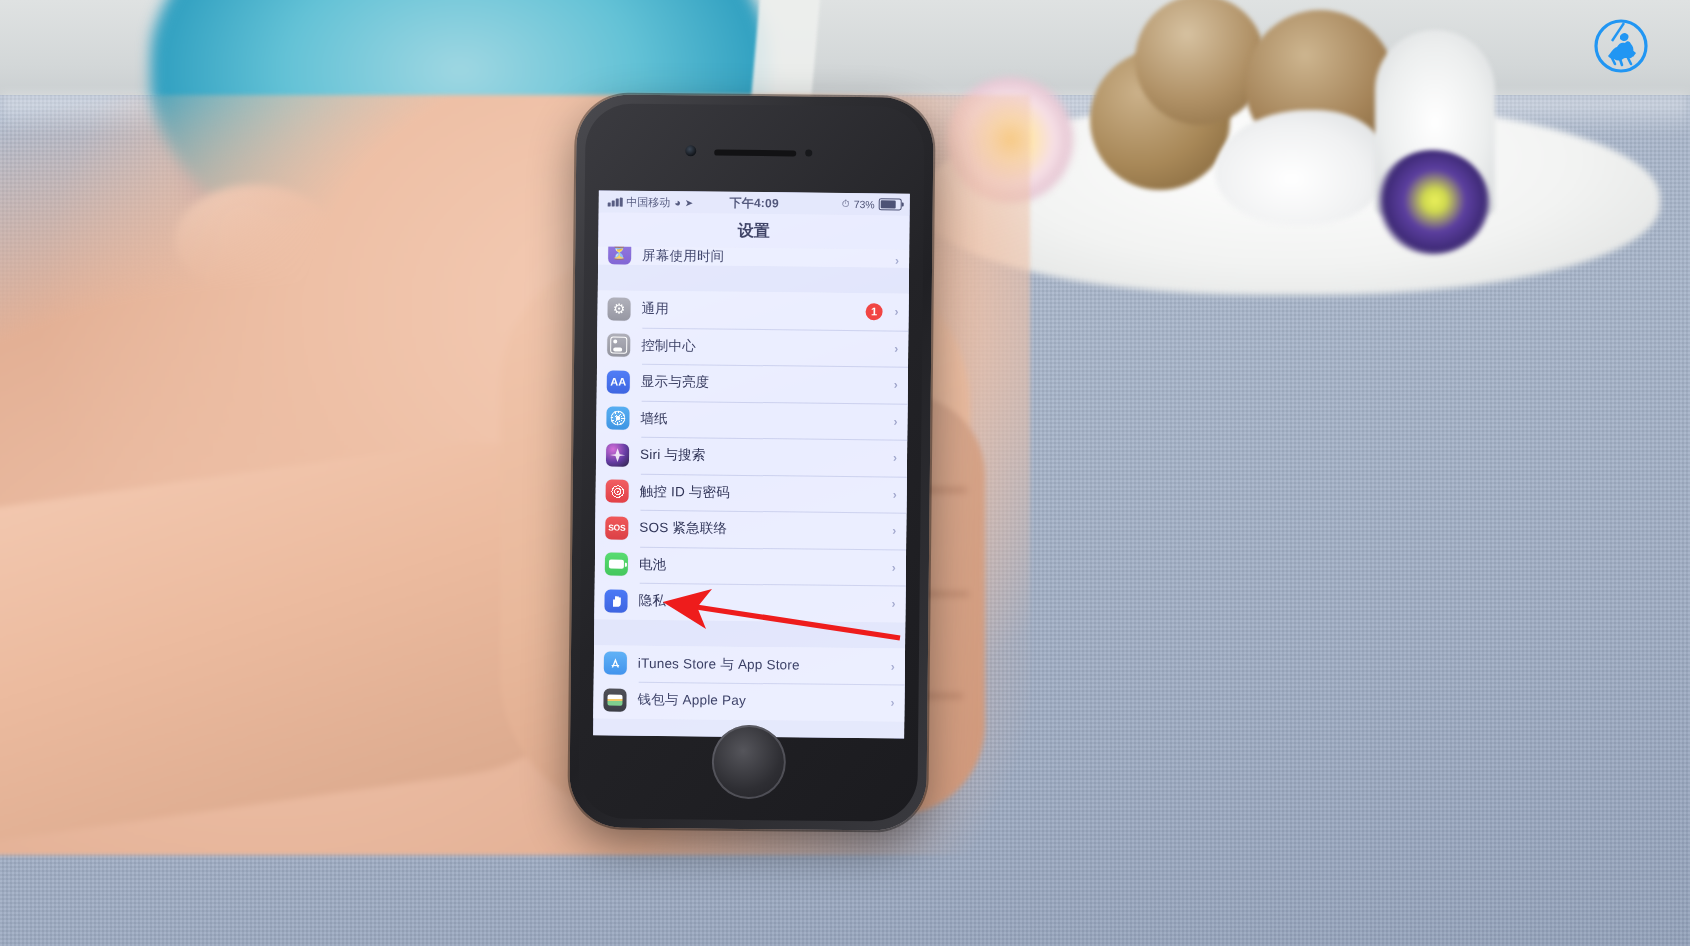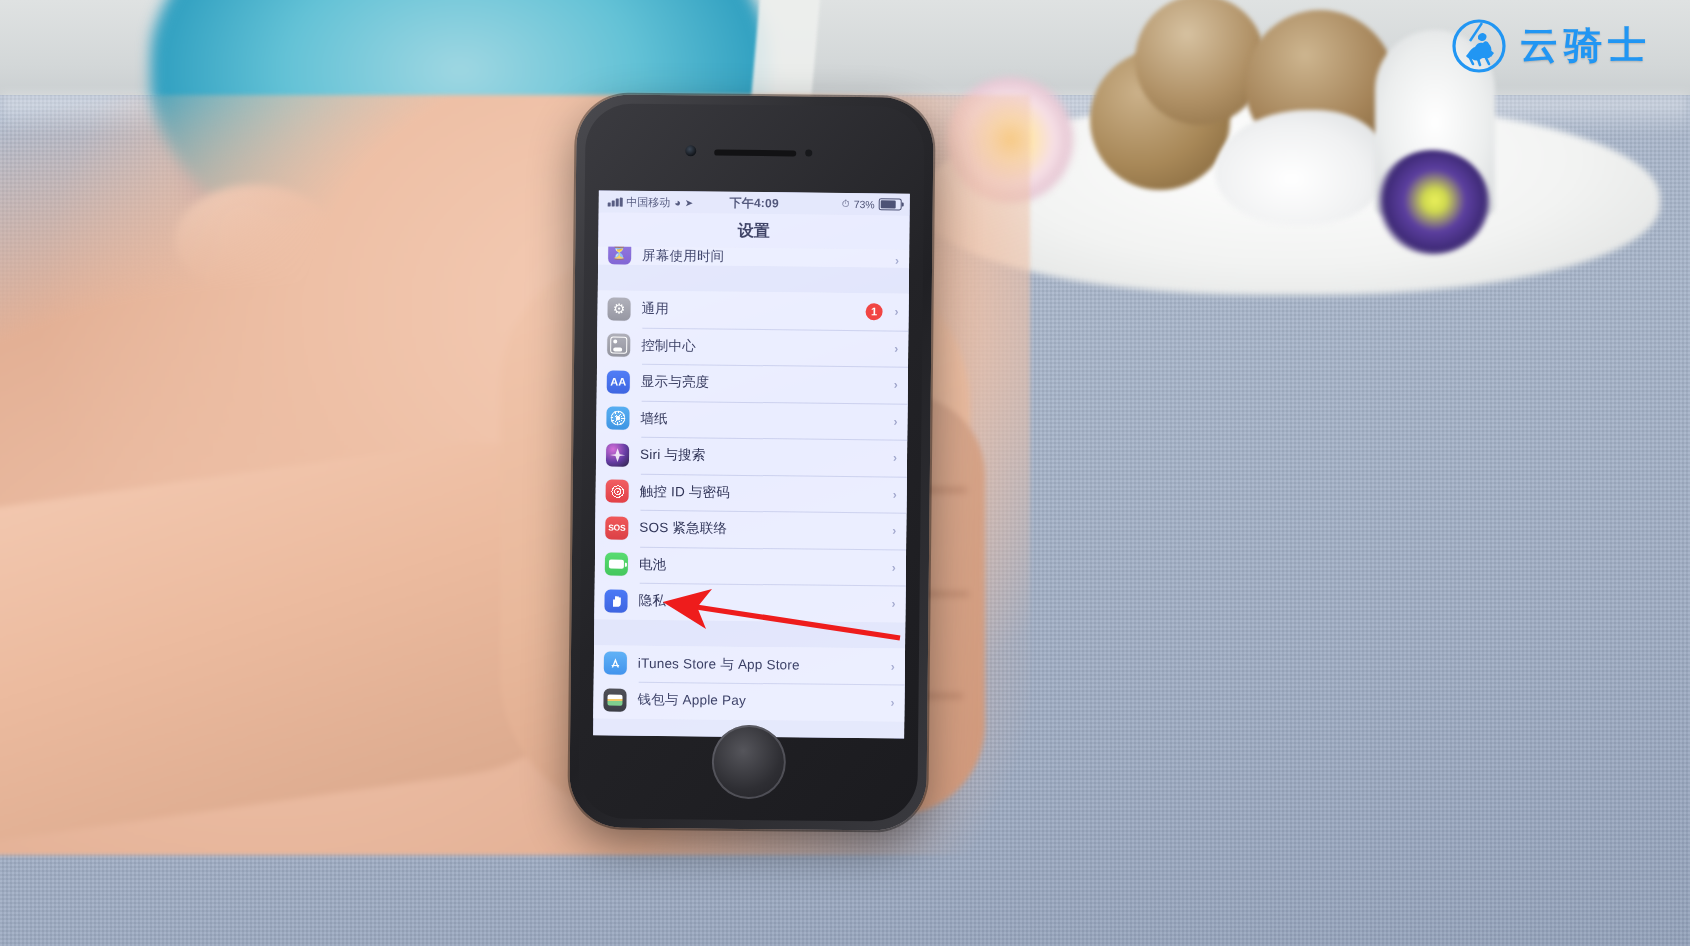--- a/index.html
+++ b/index.html
@@ -451,14 +451,13 @@
   <div class="logo-mark">
     <svg width="62" height="62" viewBox="0 0 62 62">
       <circle cx="31" cy="32" r="25" fill="none" stroke="#2196f3" stroke-width="3.2"></circle>
       <path d="M34 9 L22 27" stroke="#2196f3" stroke-width="2.4" fill="none"></path>
       <path d="M18 42 c3-3 5-8 9-9 c2-4 5-5 8-4 c2-3 5-2 6 1 c2 2 3 5 2 8 c1 3 0 5-2 6 c-3 1-6-1-8 1 c-3 2-6 2-9 0 c-2 0-5-1-6-3 Z" fill="#2196f3"></path>
       <path d="M30 22 c2-3 5-4 7-2 c2 1 2 4 0 6 c-2 2-5 1-7-1 Z" fill="#2196f3"></path>
       <path d="M40 34 l6 5 -3 4 -5-5 Z" fill="#2196f3"></path>
       <path d="M22 44 l3 6 M30 45 l2 6 M38 44 l3 6" stroke="#2196f3" stroke-width="2.6" fill="none" stroke-linecap="round"></path>
     </svg>
   </div>
-  <div class="logo-text">云骑士</div>
 </div>
 
 </body></html>

